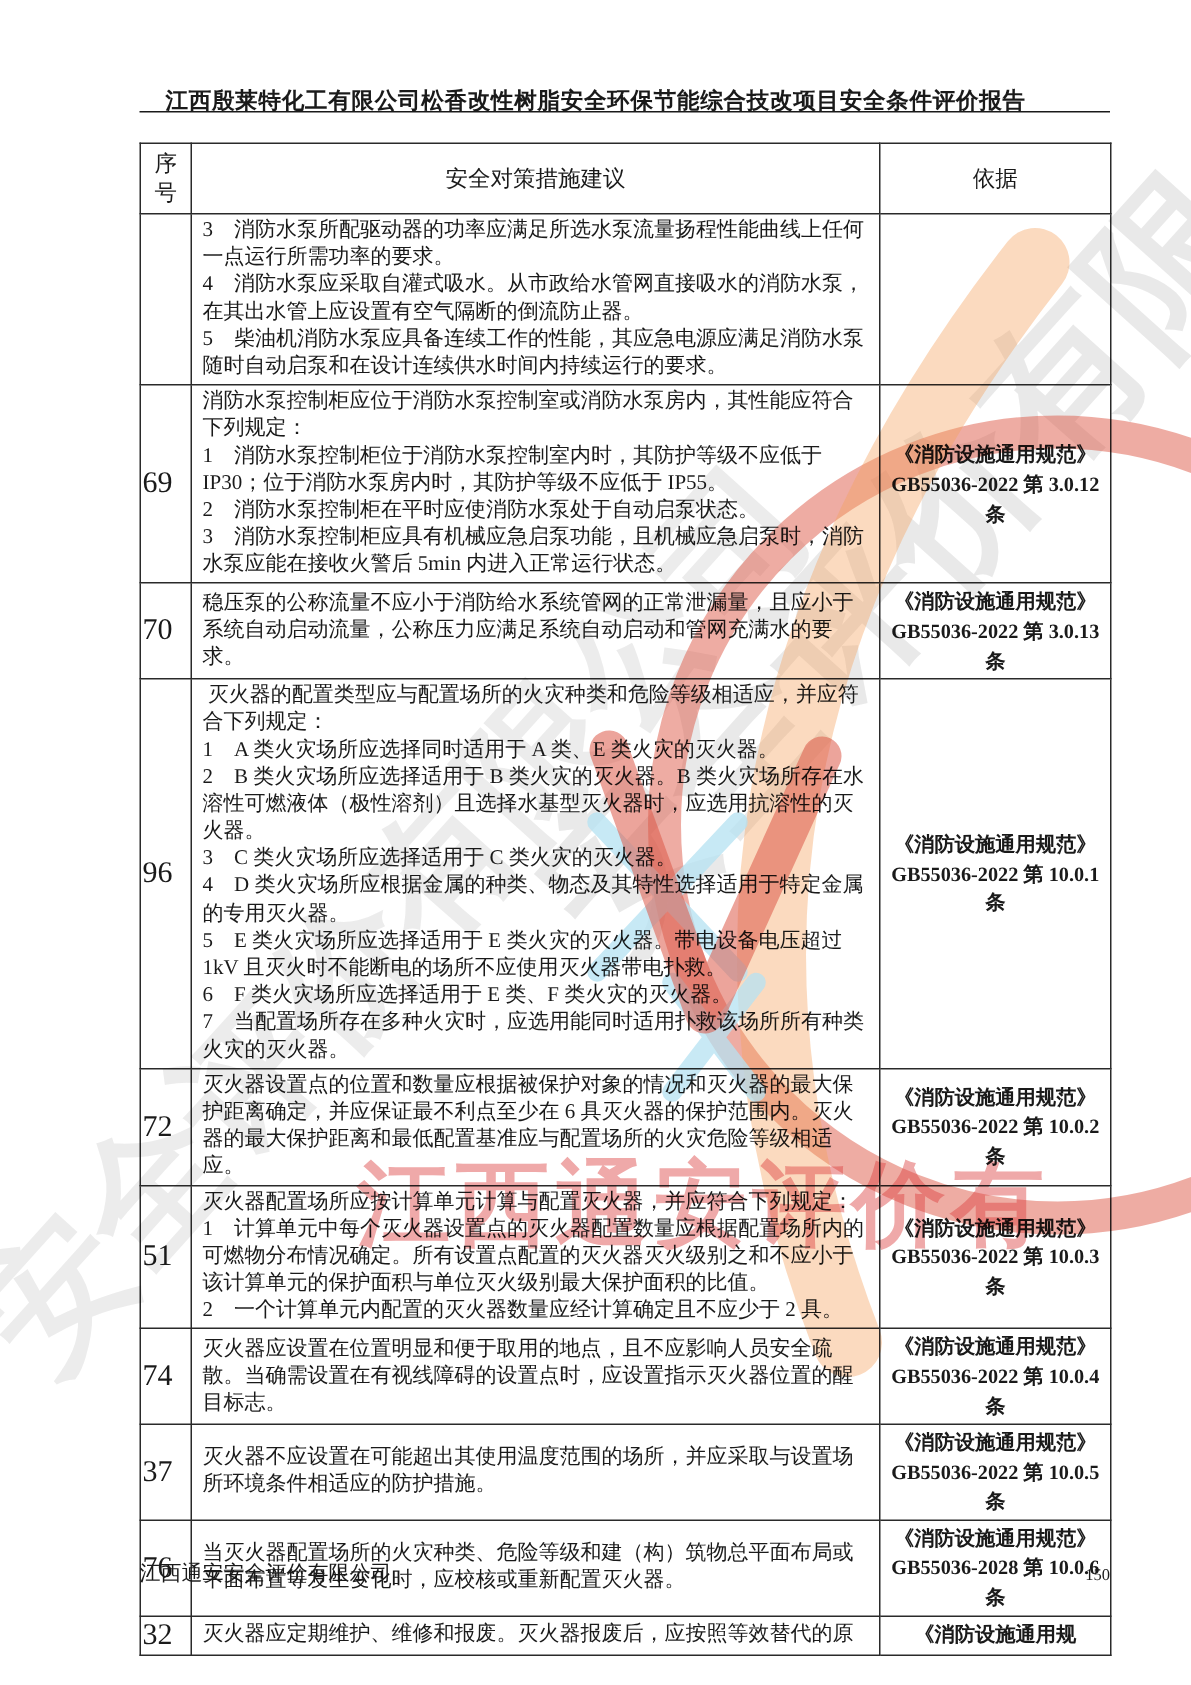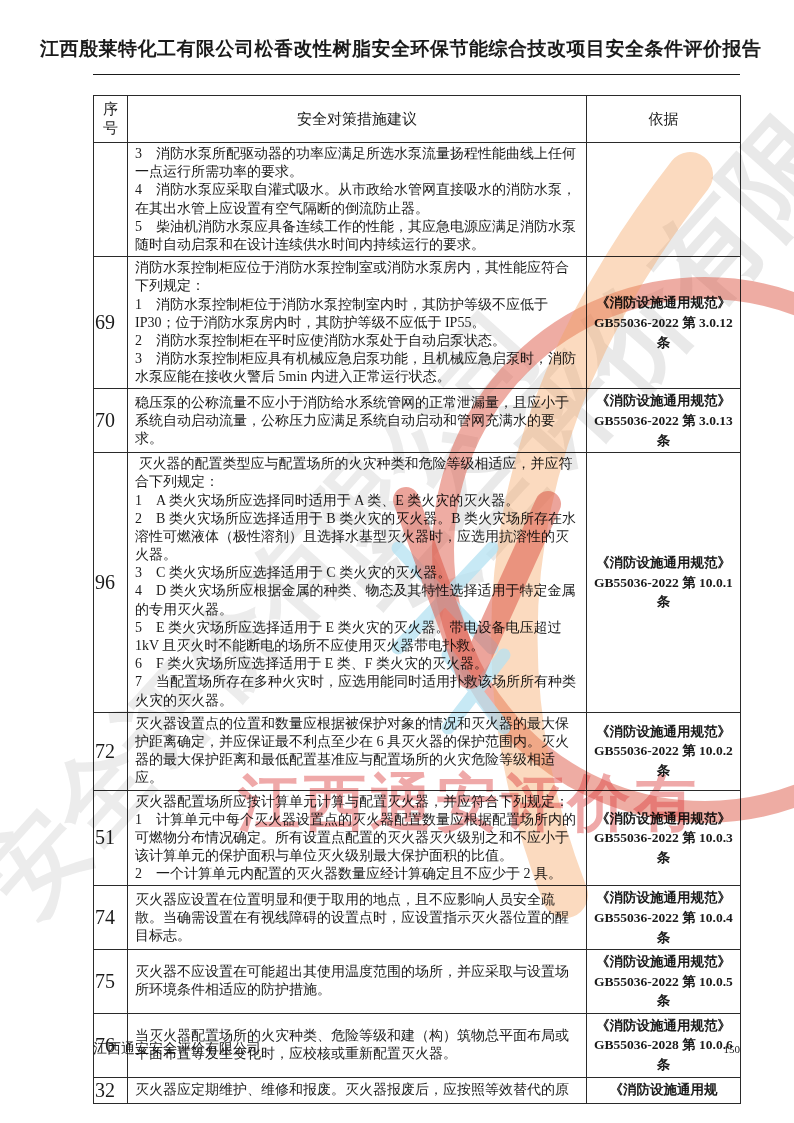--- a/index.html
+++ b/index.html
@@ -3,22 +3,22 @@
 <meta charset="utf-8">
 <style>
   html,body { margin:0; padding:0; }
   body {
     width:794px; height:1123px; background:#ffffff; position:relative; overflow:hidden;
     font-family:"Liberation Serif","DejaVu Serif",serif; color:#1a1a1a;
   }
   .page { position:absolute; inset:0; }
 
   .doc-title {
-    position:absolute; top:36px; left:40px; right:40px;
-    text-align:center; font-size:19px; font-weight:bold; letter-spacing:0.5px;
+    position:absolute; top:58px; left:40px; right:40px;
+    text-align:center; font-size:15px; font-weight:bold; letter-spacing:0.5px;
     white-space:nowrap;
   }
   .doc-rule {
     position:absolute; top:74px; left:93px; width:647px; height:0;
     border-top:1.6px solid #1a1a1a;
   }
 
   table.main-table {
     position:absolute; top:95px; left:93px; width:647px;
     border-collapse:collapse; table-layout:fixed;
@@ -121,21 +121,21 @@
 1　计算单元中每个灭火器设置点的灭火器配置数量应根据配置场所内的可燃物分布情况确定。所有设置点配置的灭火器灭火级别之和不应小于该计算单元的保护面积与单位灭火级别最大保护面积的比值。
 2　一个计算单元内配置的灭火器数量应经计算确定且不应少于 2 具。</td>
           <td class="col-basis">《消防设施通用规范》GB55036-2022 第 10.0.3 条</td>
         </tr>
         <tr>
           <td class="col-no">74</td>
           <td class="col-measure">灭火器应设置在位置明显和便于取用的地点，且不应影响人员安全疏散。当确需设置在有视线障碍的设置点时，应设置指示灭火器位置的醒目标志。</td>
           <td class="col-basis">《消防设施通用规范》GB55036-2022 第 10.0.4 条</td>
         </tr>
         <tr>
-          <td class="col-no">75</td>
+          <td class="col-no">37</td>
           <td class="col-measure">灭火器不应设置在可能超出其使用温度范围的场所，并应采取与设置场所环境条件相适应的防护措施。</td>
           <td class="col-basis">《消防设施通用规范》GB55036-2022 第 10.0.5 条</td>
         </tr>
         <tr>
           <td class="col-no">76</td>
           <td class="col-measure">当灭火器配置场所的火灾种类、危险等级和建（构）筑物总平面布局或平面布置等发生变化时，应校核或重新配置灭火器。</td>
           <td class="col-basis">《消防设施通用规范》GB55036-2028 第 10.0.6 条</td>
         </tr>
         <tr>
           <td class="col-no">32</td>

